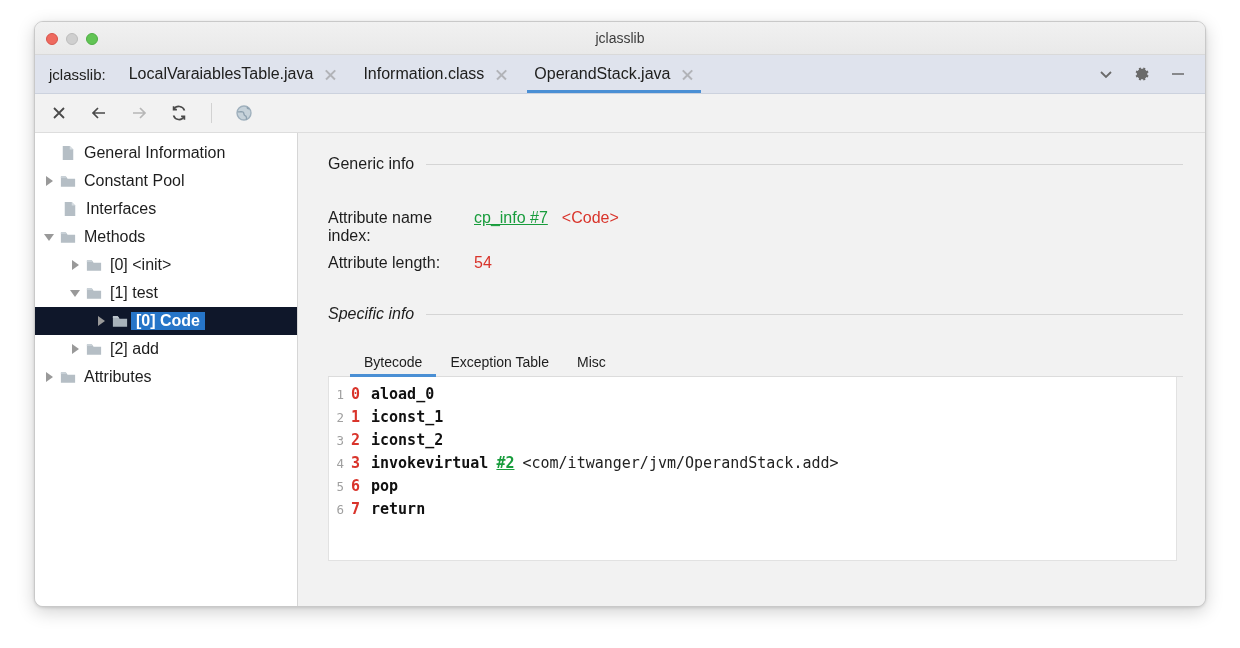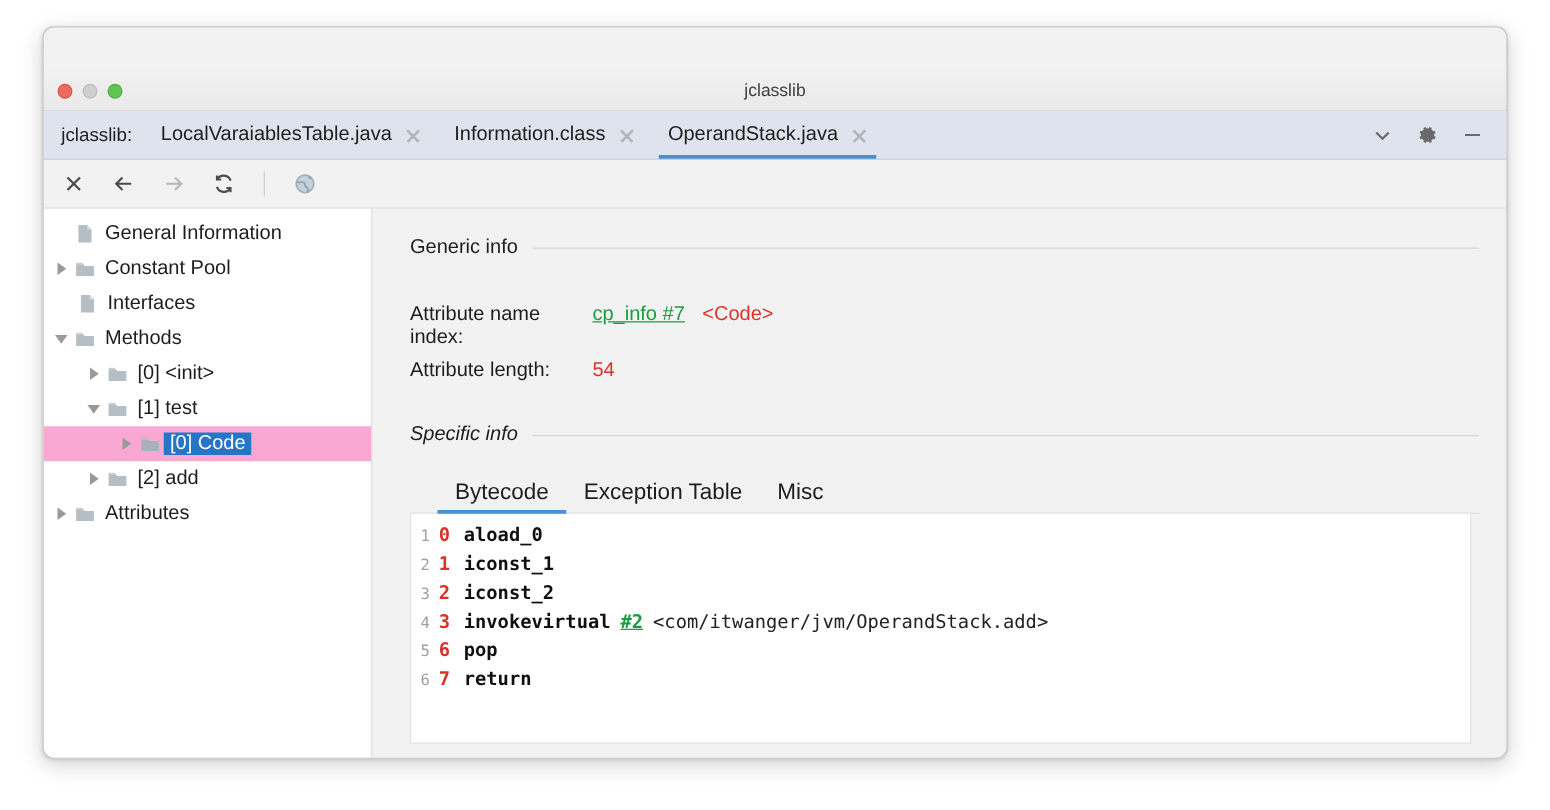--- a/index.html
+++ b/index.html
@@ -21,21 +21,20 @@
     box-shadow: 0 5px 18px rgba(0,0,0,0.18), 0 1px 3px rgba(0,0,0,0.12);
     overflow: hidden;
   }
 
   
   #titlebar {
     position: relative;
     height: 33px;
     background: linear-gradient(#f1f1f1, #e9e9e9);
     border-bottom: 1px solid #d9d9d9;
-    margin-top: 34px;
   }
   #traffic { position: absolute; left: 11px; top: 11px; display: flex; gap: 8px; }
   .light { width: 12px; height: 12px; border-radius: 50%; }
   .light.close { background: #ee6a5f; border: 1px solid #d9534a; }
   .light.min   { background: #cfcfcf; border: 1px solid #bdbdbd; }
   .light.zoom  { background: #61c454; border: 1px solid #4fae45; }
   #window-title {
     line-height: 33px; text-align: center;
     font-size: 14px; color: #3c3c3c;
   }
@@ -110,21 +109,21 @@
     padding-top: 6px;
     overflow: hidden;
   }
   .node {
     display: flex; align-items: center;
     height: 28px;
     font-size: 16px; color: #1d1d1d;
     white-space: nowrap;
     cursor: default;
   }
-  .node.selected { background: #f9a8d4; }
+  .node.selected { background: #0f172a; font-weight: bold; }
   .twisty {
     width: 16px; height: 28px; flex: none;
     display: flex; align-items: center; justify-content: center;
   }
   .twisty i {
     display: block; width: 0; height: 0;
   }
   .twisty.collapsed i {
     border-left: 7px solid #999999;
     border-top: 5px solid transparent;
@@ -167,21 +166,21 @@
 
   
   #inner-tabs {
     margin-top: 26px;
     display: flex; align-items: flex-end;
     padding-left: 22px;
     height: 28px;
     border-bottom: 1px solid #dcdcdc;
   }
   .itab {
-    font-size: 18px; color: #1d1d1d;
+    font-size: 14px; color: #1d1d1d;
     padding: 0 14px 6px 14px;
     position: relative; cursor: default;
   }
   .itab.active::after {
     content:"";
     position:absolute; left:0; right:0; bottom:-1px;
     height: 3px; background: #4a8fd4;
   }
 
   

